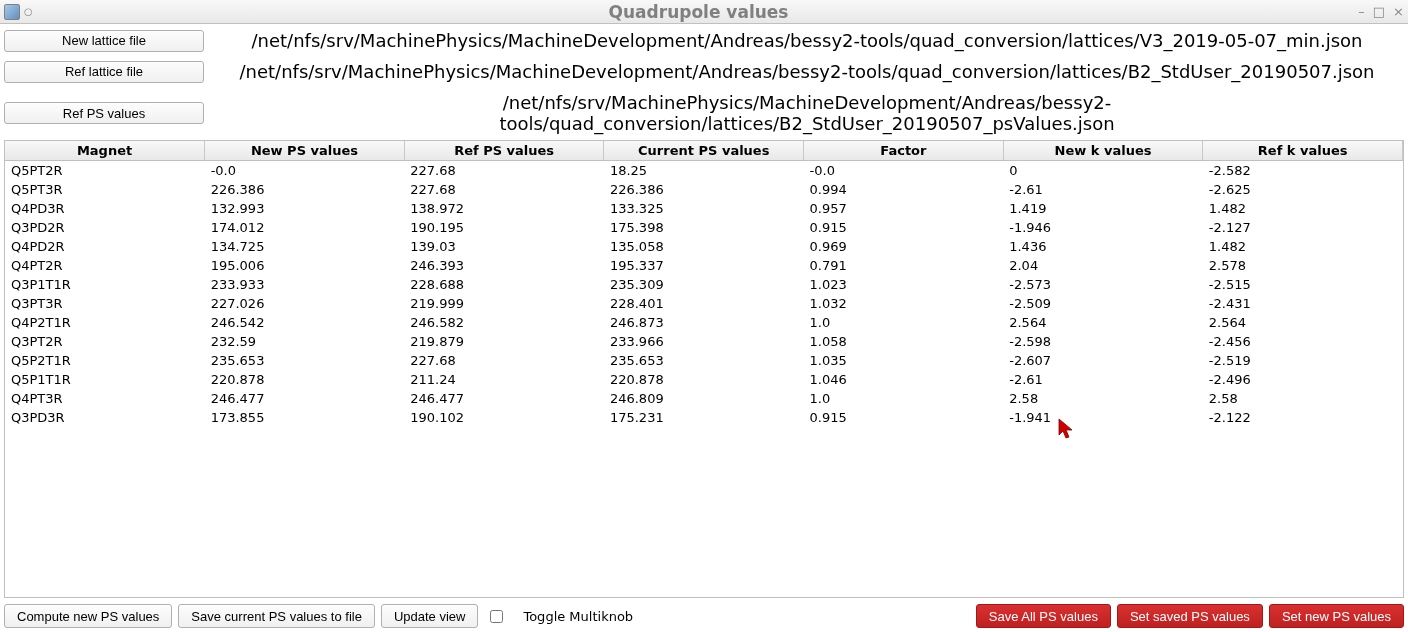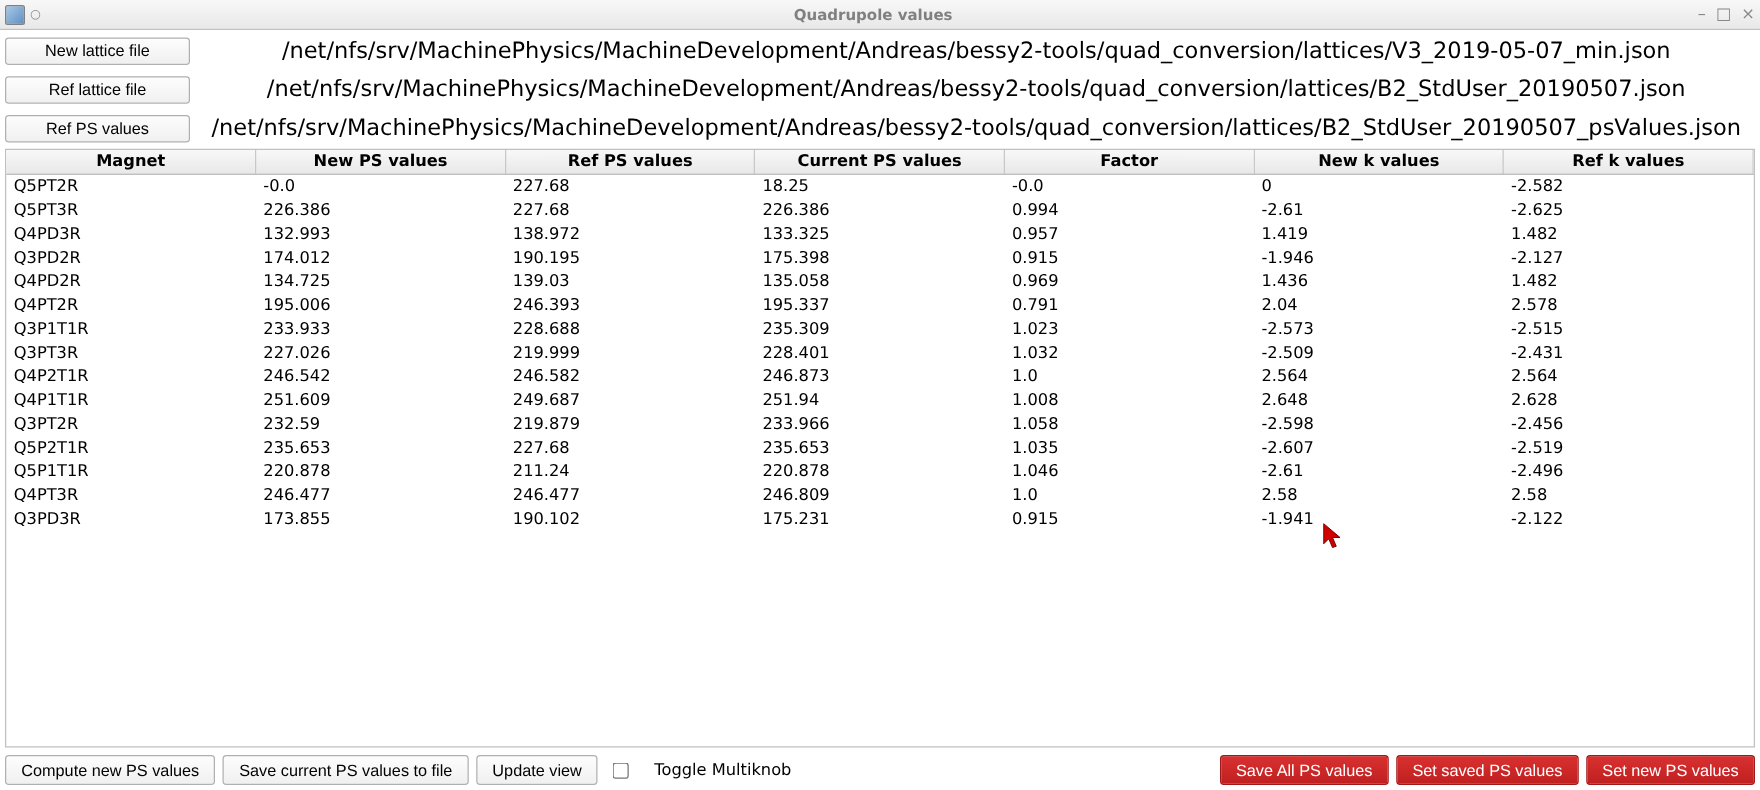--- a/index.html
+++ b/index.html
@@ -27,29 +27,29 @@
       border: 1px solid #808080;
       border-radius: 2px;
       margin-right: 4px;
     }
     .titlebar-pin { color: #888; font-size: 10px; margin-right: 6px; }
     .titlebar-title {
       flex: 1;
       text-align: center;
       color: #808080;
       font-weight: bold;
-      font-size: 12px;
+      font-size: 17px;
     }
     .titlebar-controls { display: flex; gap: 8px; color: #888; }
     .titlebar-controls span { cursor: pointer; }
     .content { flex: 1; display: flex; flex-direction: column; padding: 4px; overflow: hidden; }
     .file-rows { display: flex; flex-direction: column; gap: 6px; margin-bottom: 4px; }
     .file-row { display: flex; align-items: center; gap: 6px; }
     .file-btn {
-      width: 148px;
+      width: 200px;
       height: 22px;
       background: linear-gradient(to bottom, #fdfdfd, #f0f0f0);
       border: 1px solid #b0b0b0;
       border-radius: 3px;
       font-size: 13px;
       cursor: pointer;
     }
     .file-path {
       flex: 1;
       text-align: center;
@@ -223,29 +223,20 @@
             <tr>
               <td>Q4P2T1R</td>
               <td>246.542</td>
               <td>246.582</td>
               <td>246.873</td>
               <td>1.0</td>
               <td>2.564</td>
               <td>2.564</td>
             </tr>
             <tr>
-              <td>Q4P1T1R</td>
-              <td>251.609</td>
-              <td>249.687</td>
-              <td>251.94</td>
-              <td>1.008</td>
-              <td>2.648</td>
-              <td>2.628</td>
-            </tr>
-            <tr>
               <td>Q3PT2R</td>
               <td>232.59</td>
               <td>219.879</td>
               <td>233.966</td>
               <td>1.058</td>
               <td>-2.598</td>
               <td>-2.456</td>
             </tr>
             <tr>
               <td>Q5P2T1R</td>

